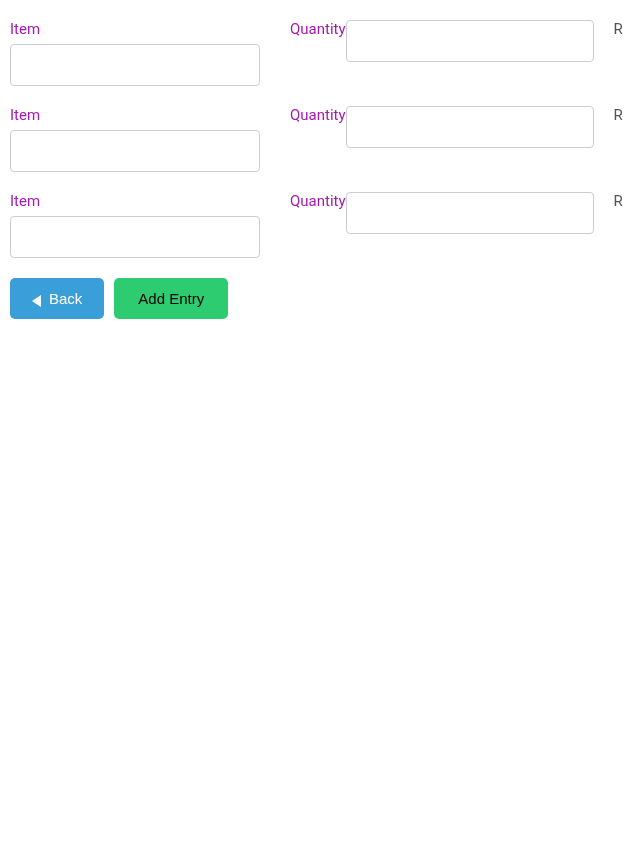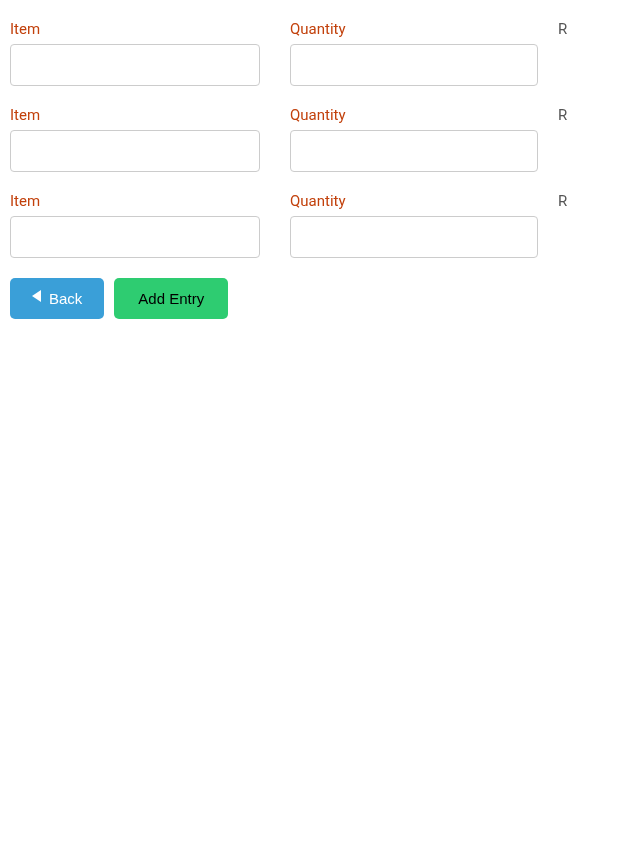--- a/index.html
+++ b/index.html
@@ -31,38 +31,38 @@
     }
 
     .field-group {
       display: flex;
       flex-direction: column;
       margin-right: 30px;
     }
 
     .field-label {
       font-size: 15px;
-      color: #c2410c;
+      color: #a21caf;
       margin-bottom: 6px;
     }
 
     .field-input {
       width: 250px;
       height: 42px;
       border: 1px solid #ccc;
       border-radius: 4px;
       padding: 6px 10px;
       font-size: 14px;
       outline: none;
       background: #fff;
     }
 
     .quantity-group {
       display: flex;
-      flex-direction: column;
+      flex-direction: row;
       margin-right: 20px;
     }
 
     .quantity-input {
       width: 248px;
       height: 42px;
       border: 1px solid #ccc;
       border-radius: 4px;
       padding: 6px 10px;
       font-size: 14px;
@@ -92,21 +92,21 @@
     .btn-back {
       background-color: #3a9fd8;
       color: #ffffff;
       border: none;
       border-radius: 5px;
       padding: 12px 22px;
       font-size: 15px;
       font-weight: 500;
       cursor: pointer;
       display: flex;
-      align-items: flex-start;
+      align-items: flex-end;
       gap: 6px;
     }
 
     .btn-add {
       background-color: #2ecc71;
       color: #000000;
       border: none;
       border-radius: 5px;
       padding: 12px 24px;
       font-size: 15px;

